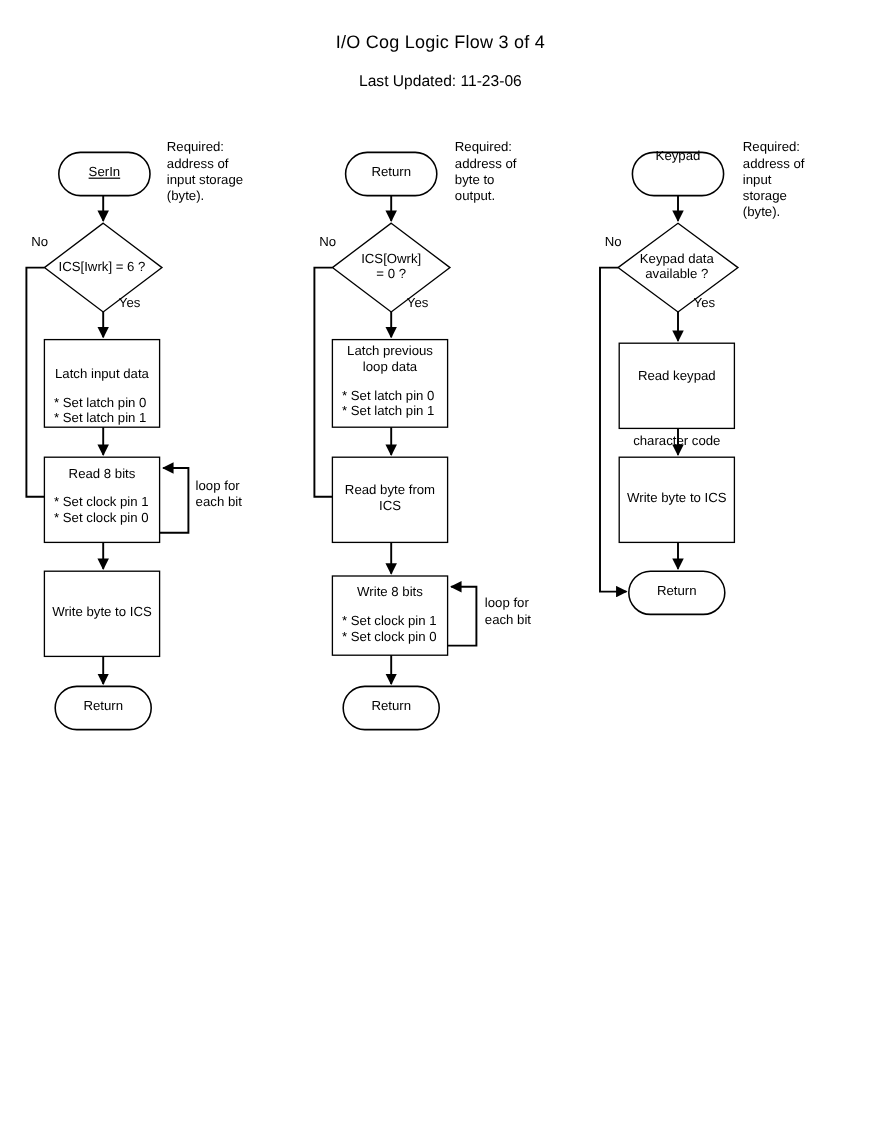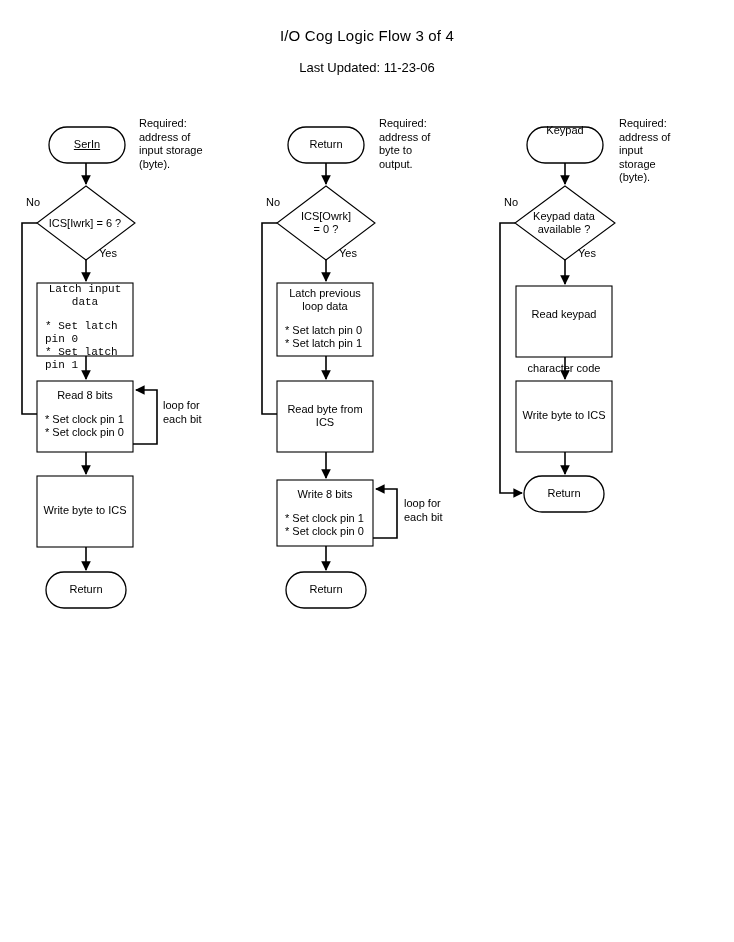--- a/index.html
+++ b/index.html
@@ -172,21 +172,21 @@
     </g>
   </svg>
 
   <div class="shape-text" style="left:49px; top:138px; width:76px;text-decoration:underline;">SerIn</div>
 
   <div class="shape-text" style="left:37px; top:217px; width:96px;">ICS[Iwrk] = 6 ?</div>
 
   <div class="edge-label" style="left:26px; top:196px;">No</div>
   <div class="edge-label" style="left:99px; top:247px;">Yes</div>
 
-  <div class="shape-text proc" style="left:37px; top:283px; width:96px;font-family:Liberation Mono, monospace;">
+  <div class="shape-text proc" style="left:37px; top:306px; width:96px;">
     <span class="proc-title">Latch input data</span>
     <span class="proc-gap"></span>
     <span class="proc-bullets" style="padding-left:8px;">* Set latch pin 0</span>
     <span class="proc-bullets" style="padding-left:8px;">* Set latch pin 1</span>
   </div>
 
   <div class="shape-text proc" style="left:37px; top:389px; width:96px;">
     <span class="proc-title">Read 8 bits</span>
     <span class="proc-gap"></span>
     <span class="proc-bullets" style="padding-left:8px;">* Set clock pin 1</span>

